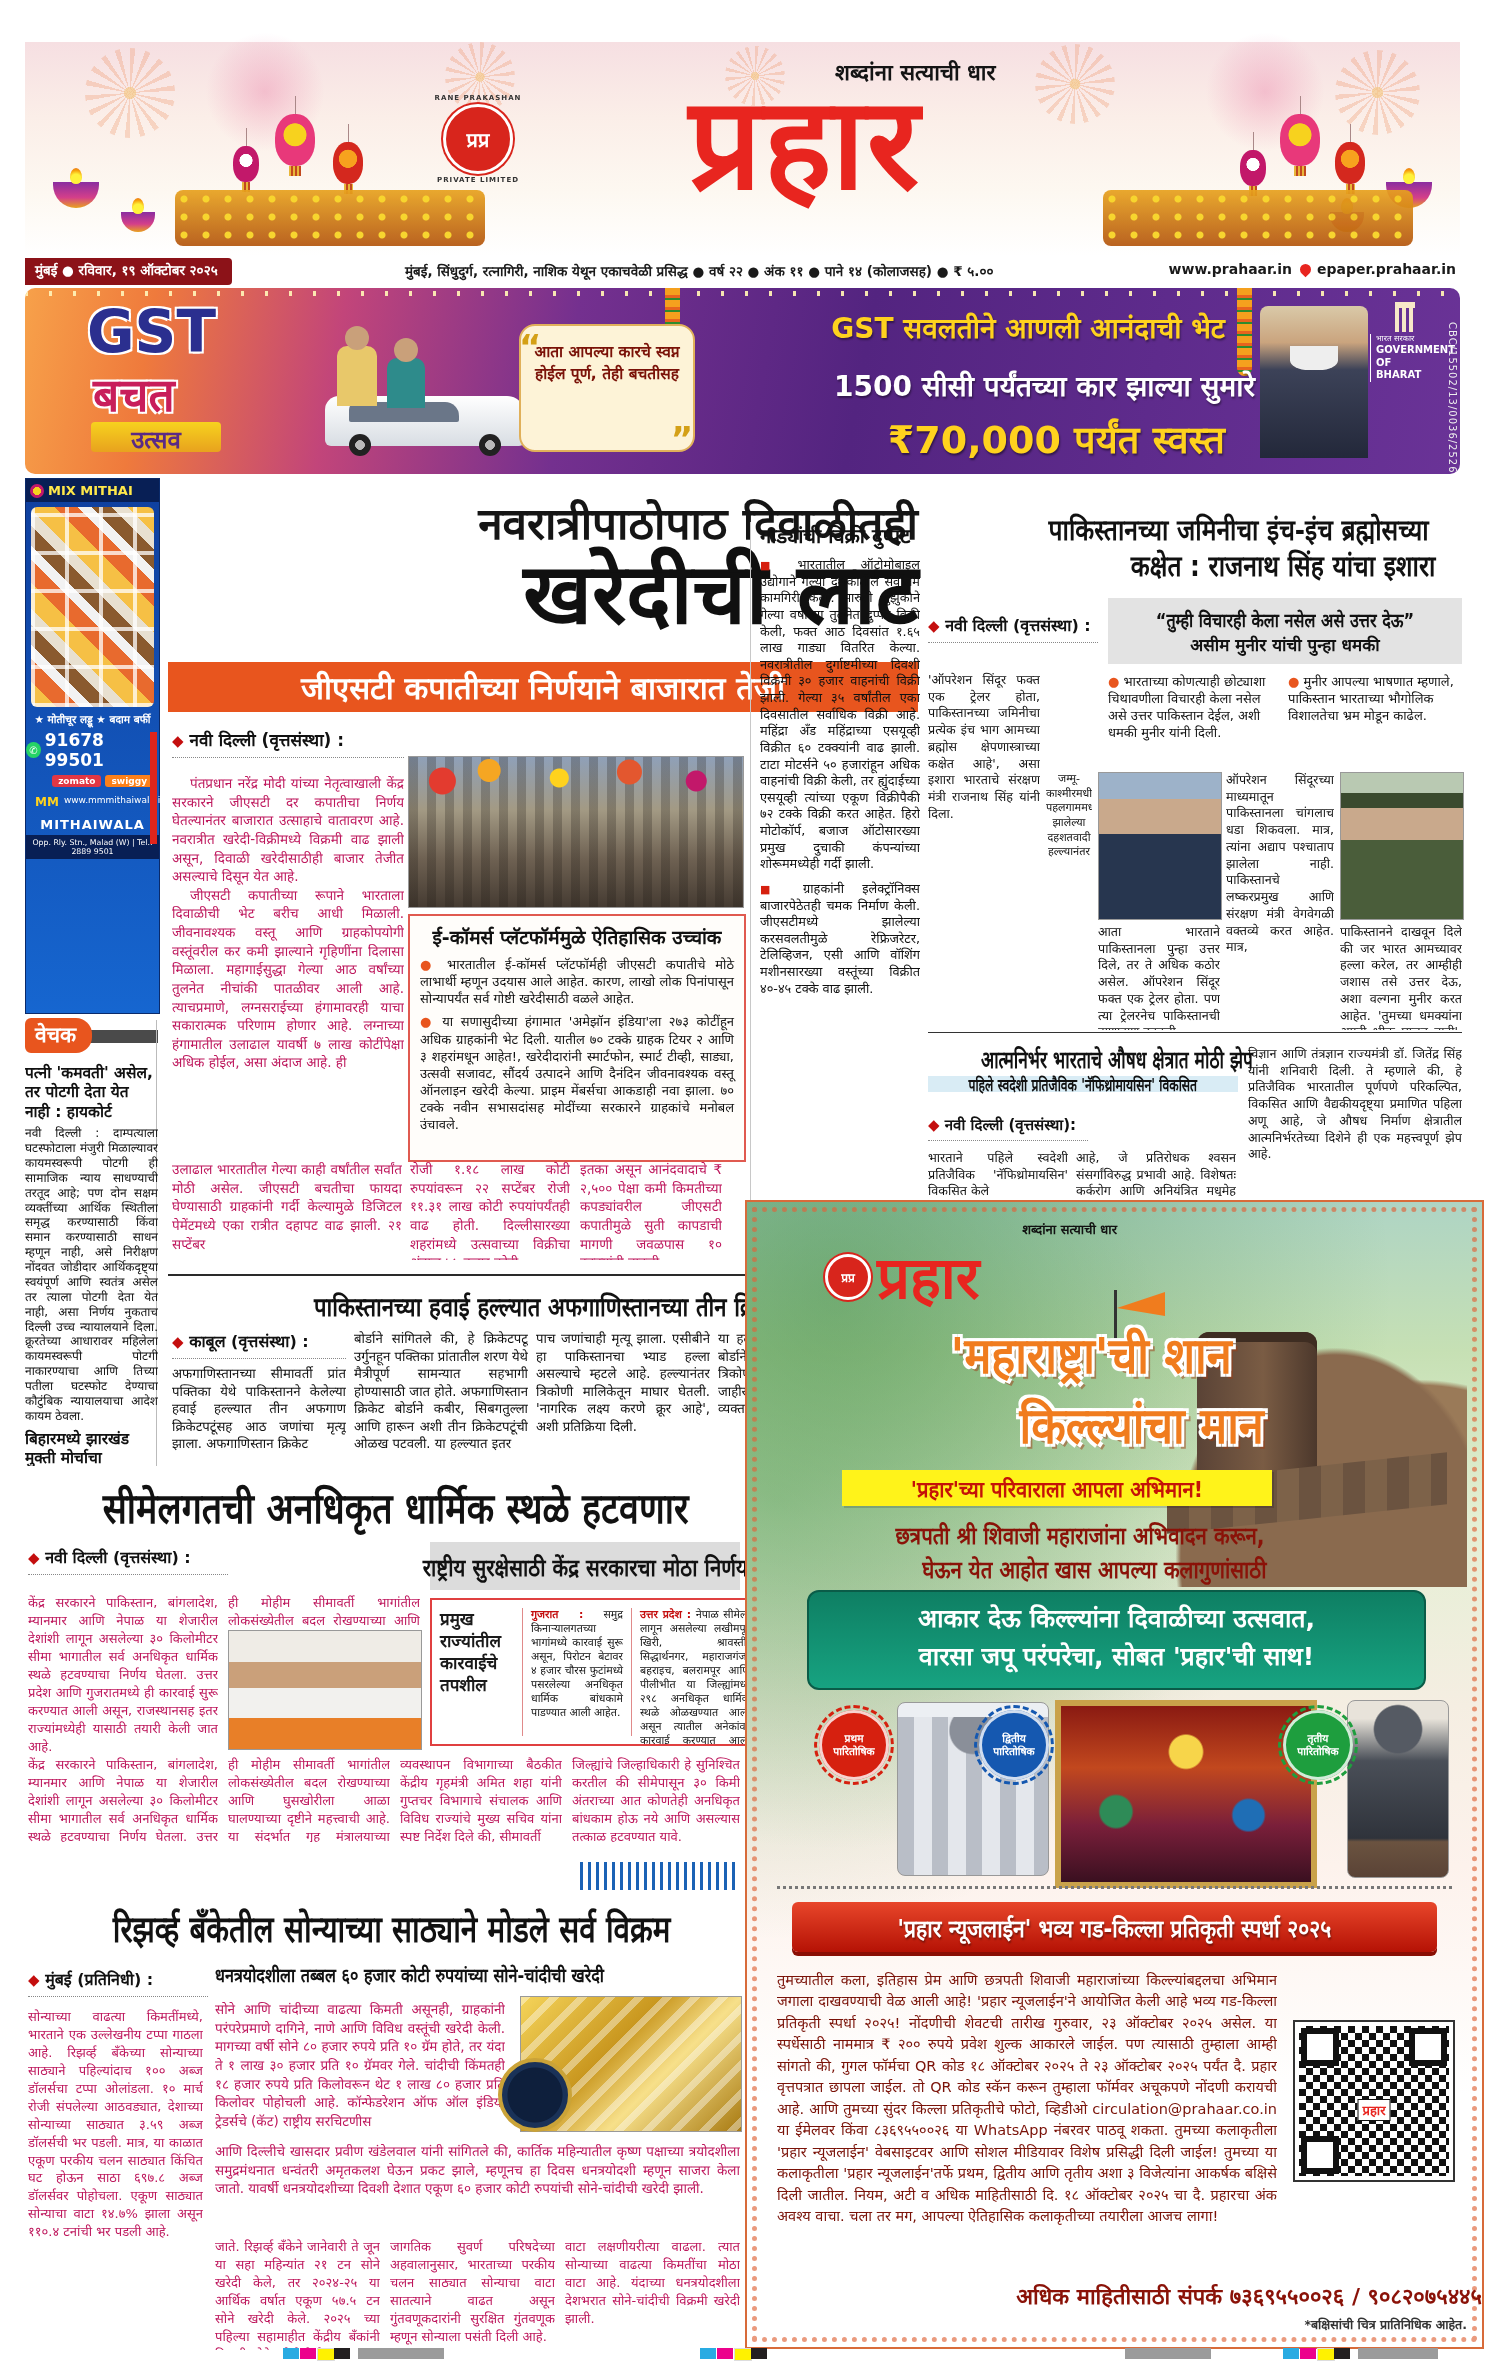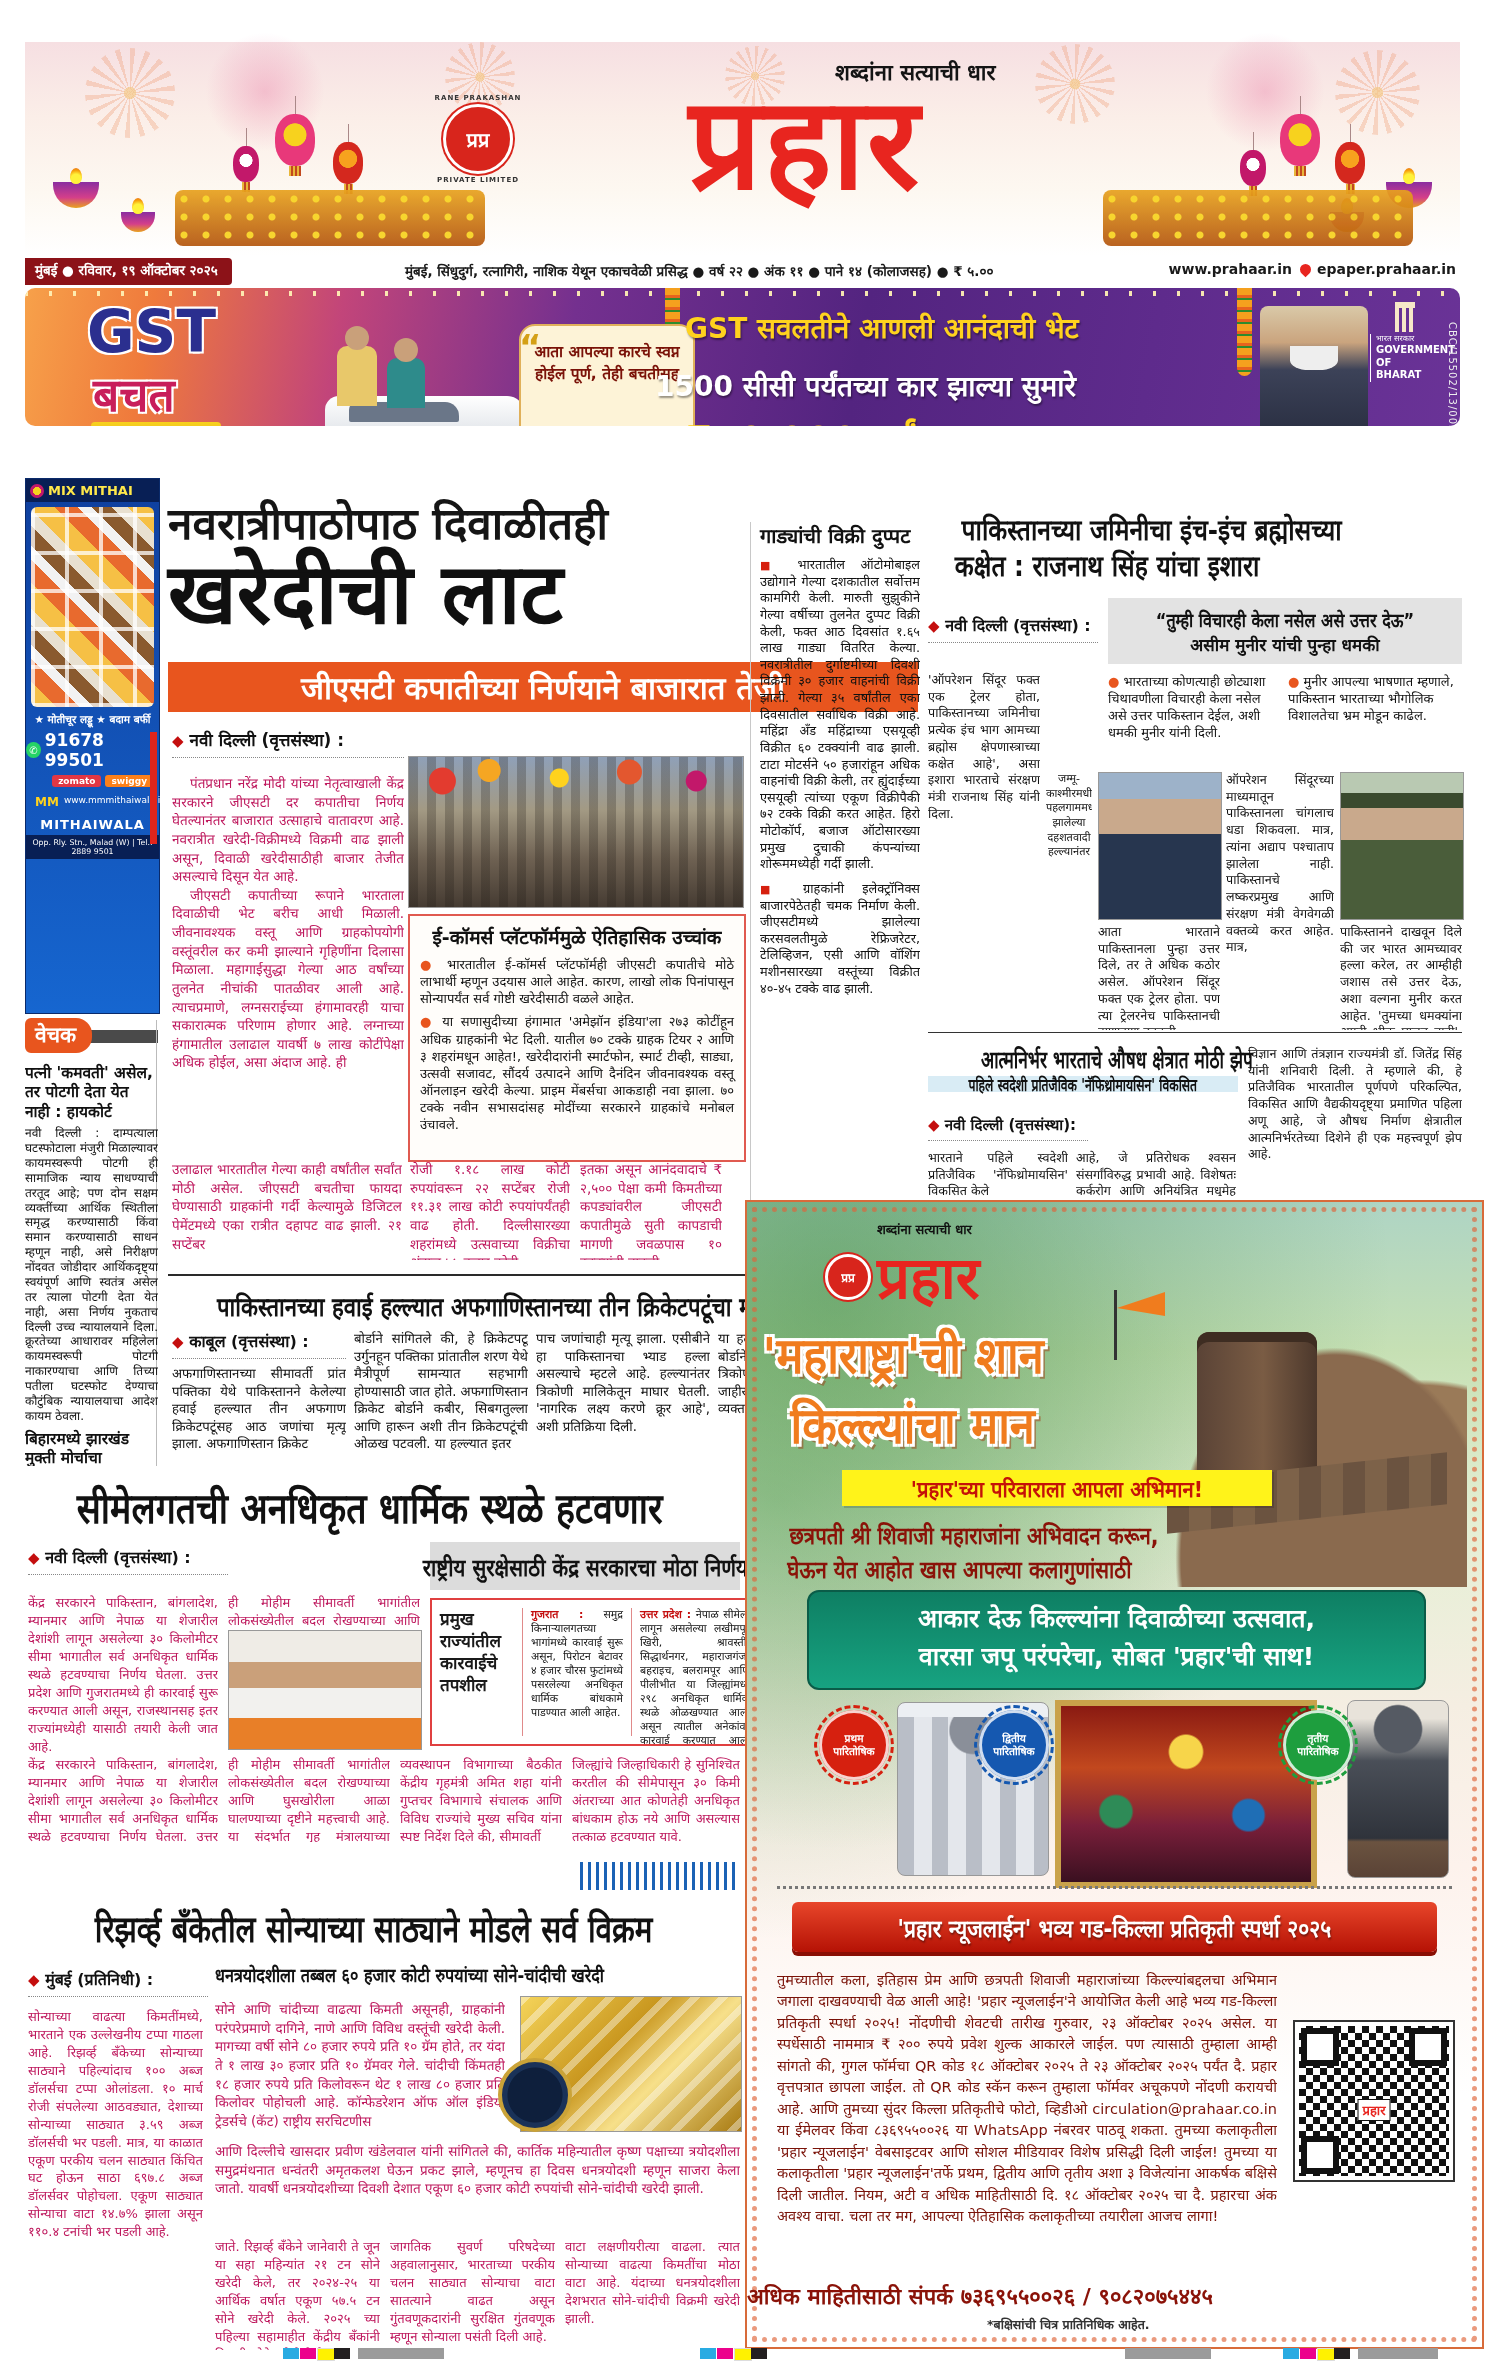--- a/index.html
+++ b/index.html
@@ -1,20 +1,20 @@
 <!DOCTYPE html>
 <html><head>
 <meta charset="utf-8">
 <style>
   html,body{margin:0;padding:0;background:#e8e8e8;}
   .page{position:relative;width:1485px;height:2364px;background:#fff;margin:0 auto;
         font-family:"DejaVu Sans",sans-serif;color:#111;overflow:hidden;}
   .a{position:absolute;}
   .b{font-weight:bold;}
-  .ctr{text-align:left;}
+  .ctr{text-align:right;}
   .clip{overflow:hidden;}
   .nw{white-space:nowrap;}
   .cond{transform:scaleX(.85);transform-origin:center;}
   .condL{transform:scaleX(.85);transform-origin:left;}
 
   
   .masthead{left:25px;top:42px;width:1435px;height:214px;
     background:linear-gradient(180deg,#f6dfe2 0%,#fbeee8 35%,#fdf8f1 70%,#fff 100%);}
   .fwk{border-radius:50%;opacity:.7;background:
     radial-gradient(circle,rgba(242,183,80,.6) 0 9%,transparent 10%),
@@ -46,21 +46,21 @@
   
   .infobar{left:25px;top:258px;width:1435px;height:26px;background:#fff;}
   .datebox{position:absolute;left:0;top:0;height:24px;background:#8c1218;color:#fff;
     font-size:13.5px;font-weight:bold;padding:3px 14px 0 10px;border-radius:0 4px 4px 0;}
   .info-center{position:absolute;left:380px;top:4px;font-size:13.5px;font-weight:bold;color:#1a1a1a;}
   .info-right{position:absolute;right:4px;top:3px;font-size:14px;font-weight:bold;color:#1a1a1a;}
   .pin{display:inline-block;width:11px;height:11px;border-radius:50% 50% 50% 0;
     background:#e8251f;transform:rotate(-45deg);margin:0 6px -1px 8px;}
 
   
-  .gst{left:25px;top:288px;width:1435px;height:138px;border-radius:10px;overflow:hidden;
+  .gst{left:25px;top:288px;width:1435px;height:186px;border-radius:10px;overflow:hidden;
     background:linear-gradient(100deg,#f7a14a 0%,#ef7a3c 9%,#c2457a 22%,#74308f 38%,#532480 58%,#5e2b8c 78%,#6a3397 100%);}
   .gst .lights{position:absolute;left:0;right:0;top:3px;height:5px;
     background:repeating-linear-gradient(90deg,rgba(255,240,180,.95) 0 3px,transparent 3px 24px);}
   .marigold{position:absolute;top:0;width:15px;height:88px;border-radius:0 0 8px 8px;
     background:repeating-linear-gradient(180deg,#f5a01e 0 7px,#e8641e 7px 10px,#2e8b2e 10px 12px);}
   .gst-t1{font-size:58px;font-weight:bold;color:#2b2f8f;
     text-shadow:-2px -2px 0 #fff,2px -2px 0 #fff,-2px 2px 0 #fff,2px 2px 0 #fff;}
   .gst-t2{font-size:46px;font-weight:bold;color:#c81e5b;
     text-shadow:-2px -2px 0 #fff,2px -2px 0 #fff,-2px 2px 0 #fff,2px 2px 0 #fff;}
   .gst-gold{background:linear-gradient(180deg,#f7d21e,#e8a21e);border-radius:4px;

